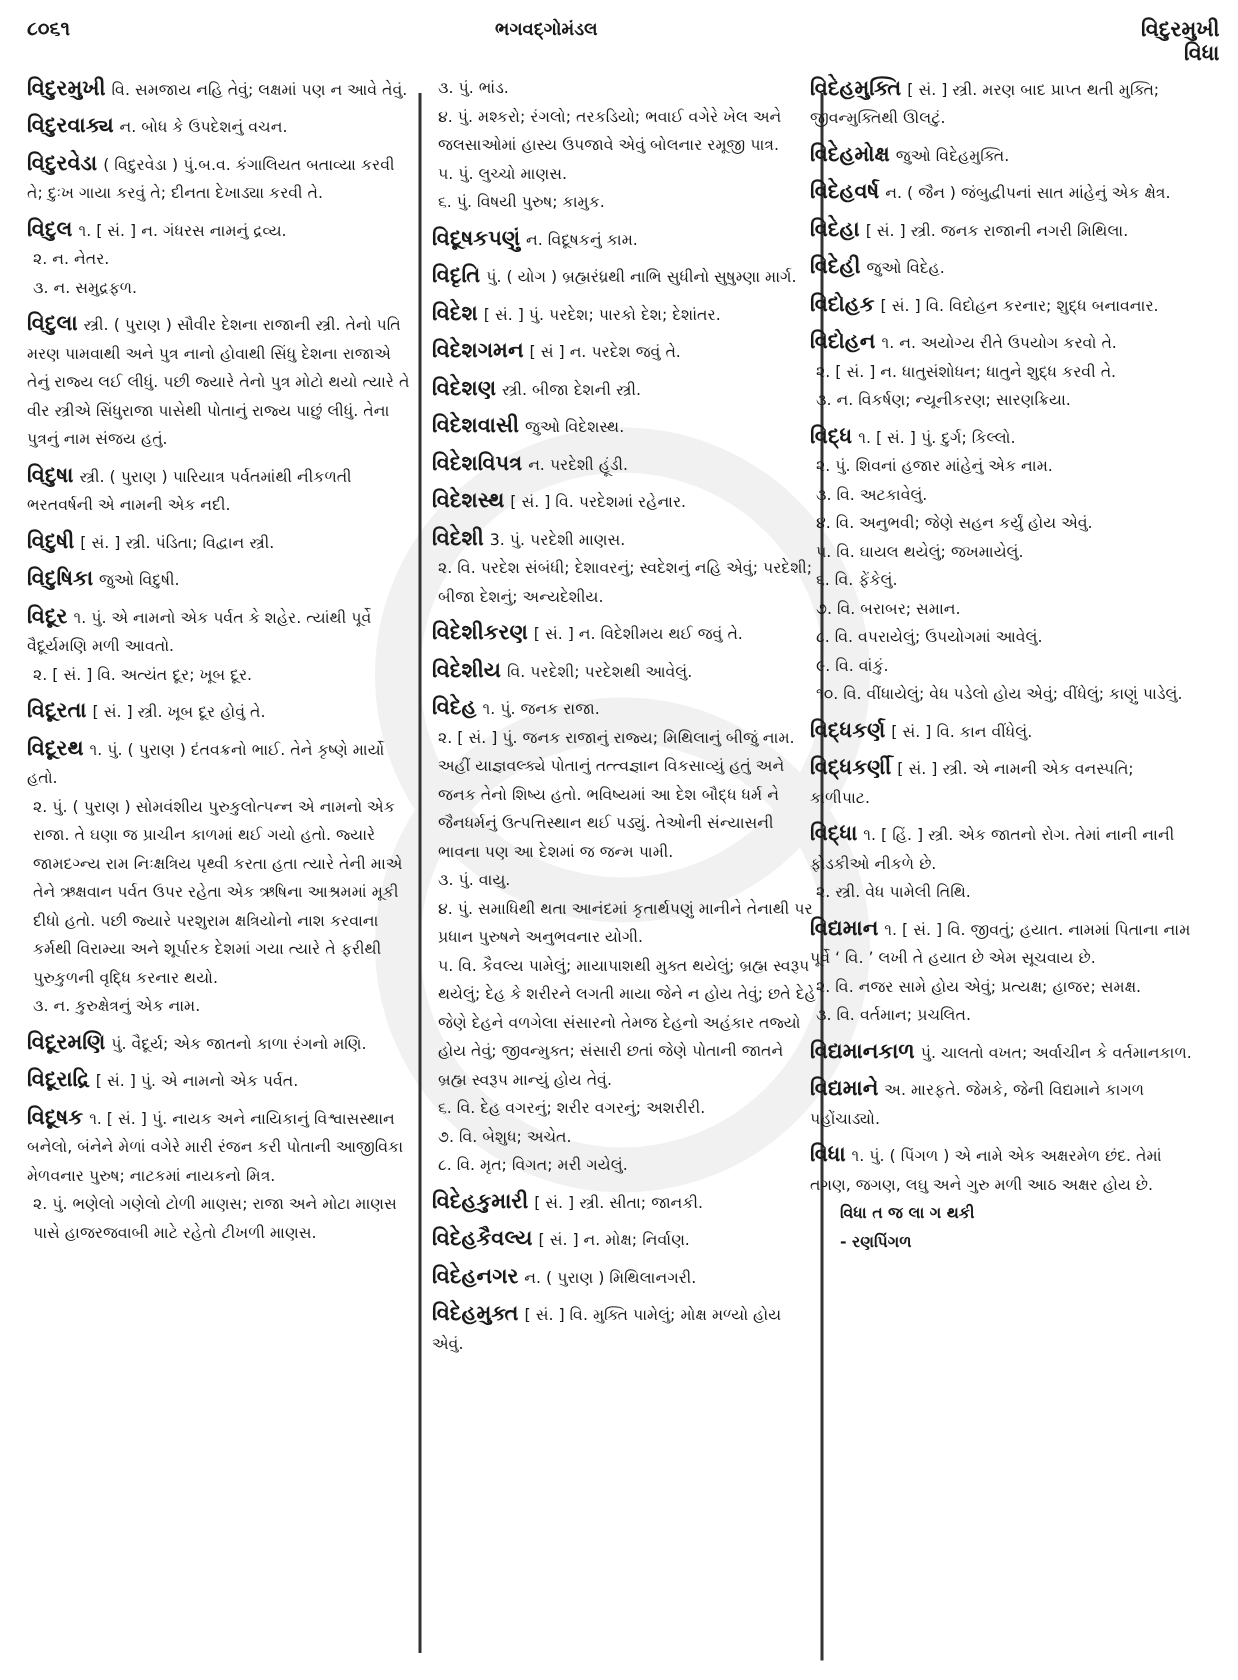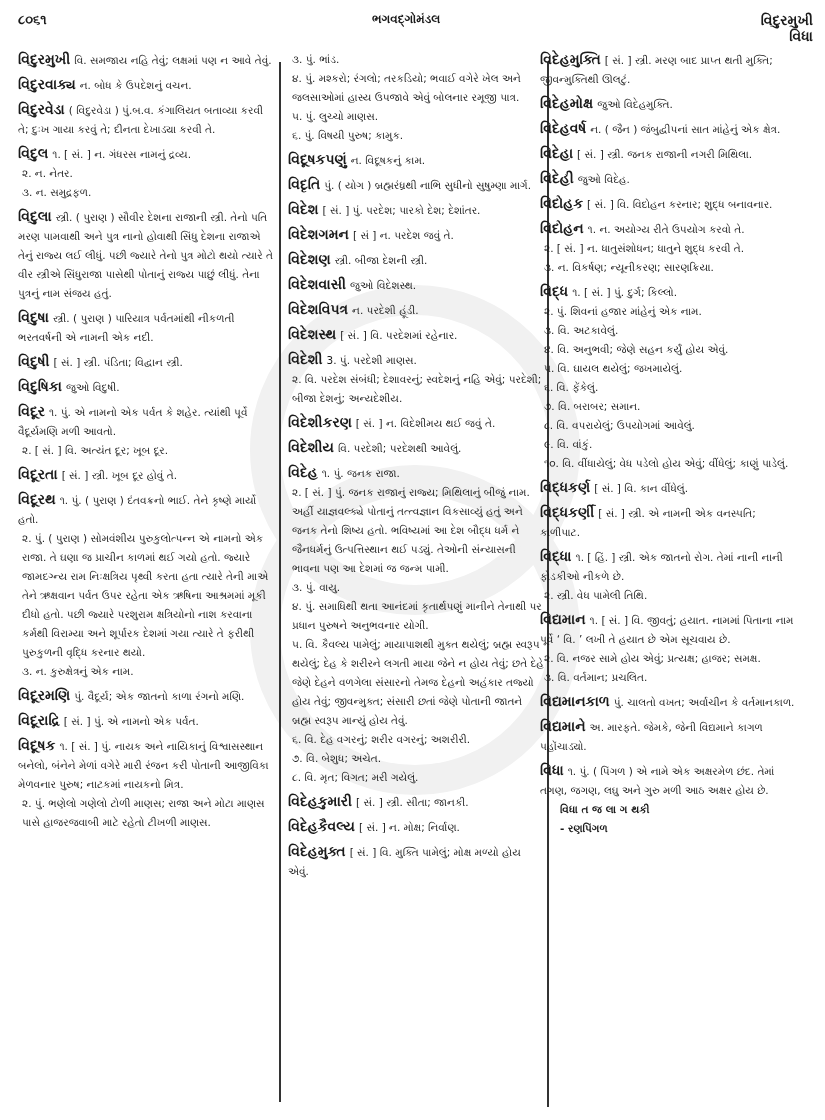--- a/index.html
+++ b/index.html
@@ -9,21 +9,21 @@
     color: #1a1a1a; position: relative;
   }
   .watermark {
     position: absolute; left: 250px; top: 250px; width: 330px; height: 560px;
     pointer-events: none; z-index: 0;
   }
   .page-header {
     position: absolute; top: 0; left: 0; width: 825px; height: 50px; z-index: 1;
   }
   .page-number { position: absolute; left: 18px; top: 12px; font-size: 13px; font-weight: bold; }
-  .book-title { position: absolute; left: 330px; top: 12px; font-size: 12px; font-weight: bold; margin-left: 42px; }
+  .book-title { position: absolute; left: 330px; top: 12px; font-size: 12px; font-weight: bold; }
   .guide-words { position: absolute; right: 12px; top: 12px; text-align: right; font-size: 14px; font-weight: bold; line-height: 16px; }
   .columns { position: absolute; top: 50px; left: 0; width: 825px; height: 1070px; z-index: 1; padding-left: 22px; }
   .col { position: absolute; top: 0; height: 1050px; }
   .col1 { left: 18px; width: 258px; }
   .col2 { left: 288px; width: 256px; }
   .col3 { left: 540px; width: 258px; }
   .divider { position: absolute; top: 12px; width: 2px; background: #333; }
   .divider.d1 { left: 279px; height: 1040px; }
   .divider.d2 { left: 547px; height: 1045px; }
   .entry { margin: 0 0 5px 0; font-size: 10.5px; line-height: 19px; }
@@ -82,20 +82,21 @@
       <div class="entry"><span class="hw">વિદેશણ</span><span class="sense-first">સ્ત્રી. બીજા દેશની સ્ત્રી.</span></div>
       <div class="entry"><span class="hw">વિદેશવાસી</span><span class="sense-first">જુઓ વિદેશસ્થ.</span></div>
       <div class="entry"><span class="hw">વિદેશવિપત્ર</span><span class="sense-first">ન. પરદેશી હૂંડી.</span></div>
       <div class="entry"><span class="hw">વિદેશસ્થ</span><span class="sense-first">[ સં. ] વિ. પરદેશમાં રહેનાર.</span></div>
       <div class="entry"><span class="hw">વિદેશી</span><span class="sense-first">3. પું. પરદેશી માણસ.</span><span class="sense">૨. વિ. પરદેશ સંબંધી; દેશાવરનું; સ્વદેશનું નહિ એવું; પરદેશી; બીજા દેશનું; અન્યદેશીય.</span></div>
       <div class="entry"><span class="hw">વિદેશીકરણ</span><span class="sense-first">[ સં. ] ન. વિદેશીમય થઈ જવું તે.</span></div>
       <div class="entry"><span class="hw">વિદેશીય</span><span class="sense-first">વિ. પરદેશી; પરદેશથી આવેલું.</span></div>
       <div class="entry"><span class="hw">વિદેહ</span><span class="sense-first">૧. પું. જનક રાજા.</span><span class="sense">૨. [ સં. ] પું. જનક રાજાનું રાજ્ય; મિથિલાનું બીજું નામ. અહીં યાજ્ઞવલ્ક્યે પોતાનું તત્ત્વજ્ઞાન વિકસાવ્યું હતું અને જનક તેનો શિષ્ય હતો. ભવિષ્યમાં આ દેશ બૌદ્ધ ધર્મ ને જૈનધર્મનું ઉત્પત્તિસ્થાન થઈ પડ્યું. તેઓની સંન્યાસની ભાવના પણ આ દેશમાં જ જન્મ પામી.</span><span class="sense">૩. પું. વાયુ.</span><span class="sense">૪. પું. સમાધિથી થતા આનંદમાં કૃતાર્થપણું માનીને તેનાથી પર પ્રધાન પુરુષને અનુભવનાર યોગી.</span><span class="sense">૫. વિ. કૈવલ્ય પામેલું; માયાપાશથી મુક્ત થયેલું; બ્રહ્મ સ્વરૂપ થયેલું; દેહ કે શરીરને લગતી માયા જેને ન હોય તેવું; છતે દેહે જેણે દેહને વળગેલા સંસારનો તેમજ દેહનો અહંકાર તજ્યો હોય તેવું; જીવન્મુક્ત; સંસારી છતાં જેણે પોતાની જાતને બ્રહ્મ સ્વરૂપ માન્યું હોય તેવું.</span><span class="sense">૬. વિ. દેહ વગરનું; શરીર વગરનું; અશરીરી.</span><span class="sense">૭. વિ. બેશુધ; અચેત.</span><span class="sense">૮. વિ. મૃત; વિગત; મરી ગયેલું.</span></div>
       <div class="entry"><span class="hw">વિદેહકુમારી</span><span class="sense-first">[ સં. ] સ્ત્રી. સીતા; જાનકી.</span></div>
       <div class="entry"><span class="hw">વિદેહકૈવલ્ય</span><span class="sense-first">[ સં. ] ન. મોક્ષ; નિર્વાણ.</span></div>
+      <div class="entry"><span class="hw">વિદેહનગર</span><span class="sense-first">ન. ( પુરાણ ) મિથિલાનગરી.</span></div>
       <div class="entry"><span class="hw">વિદેહમુક્ત</span><span class="sense-first">[ સં. ] વિ. મુક્તિ પામેલું; મોક્ષ મળ્યો હોય એવું.</span></div>
     </div>
   <div class="col col3">
       <div class="entry"><span class="hw">વિદેહમુક્તિ</span><span class="sense-first">[ સં. ] સ્ત્રી. મરણ બાદ પ્રાપ્ત થતી મુક્તિ; જીવન્મુક્તિથી ઊલટું.</span></div>
       <div class="entry"><span class="hw">વિદેહમોક્ષ</span><span class="sense-first">જુઓ વિદેહમુક્તિ.</span></div>
       <div class="entry"><span class="hw">વિદેહવર્ષ</span><span class="sense-first">ન. ( જૈન ) જંબુદ્વીપનાં સાત માંહેનું એક ક્ષેત્ર.</span></div>
       <div class="entry"><span class="hw">વિદેહા</span><span class="sense-first">[ સં. ] સ્ત્રી. જનક રાજાની નગરી મિથિલા.</span></div>
       <div class="entry"><span class="hw">વિદેહી</span><span class="sense-first">જુઓ વિદેહ.</span></div>
       <div class="entry"><span class="hw">વિદોહક</span><span class="sense-first">[ સં. ] વિ. વિદોહન કરનાર; શુદ્ધ બનાવનાર.</span></div>
       <div class="entry"><span class="hw">વિદોહન</span><span class="sense-first">૧. ન. અયોગ્ય રીતે ઉપયોગ કરવો તે.</span><span class="sense">૨. [ સં. ] ન. ધાતુસંશોધન; ધાતુને શુદ્ધ કરવી તે.</span><span class="sense">૩. ન. વિકર્ષણ; ન્યૂનીકરણ; સારણક્રિયા.</span></div>

